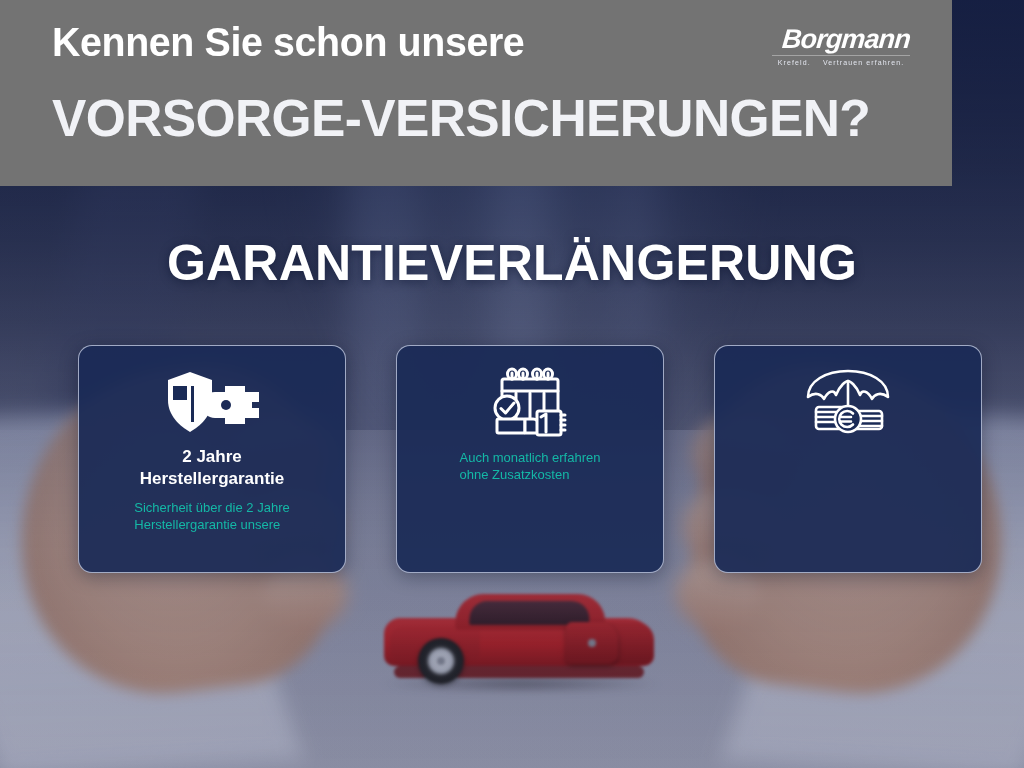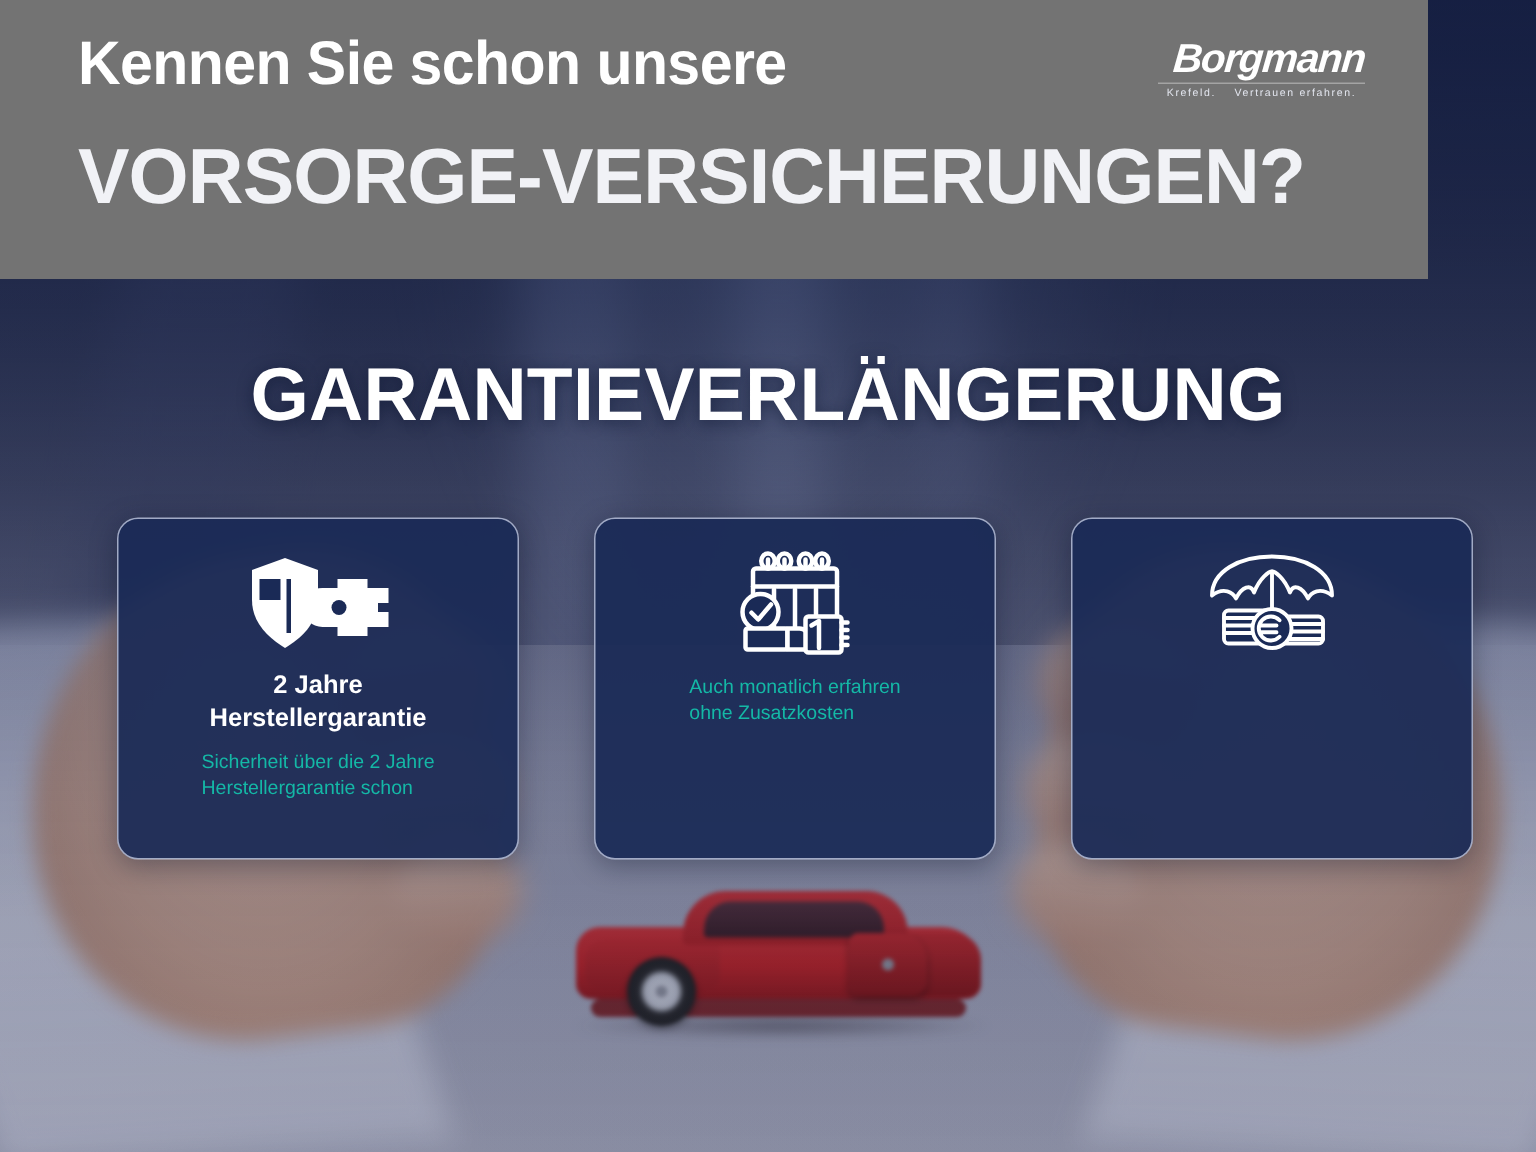--- a/index.html
+++ b/index.html
@@ -289,21 +289,21 @@
           <path d="M55 22 h10 v-6 h20 v6 h14 v10 h-7 v6 h7 v10 h-14 v6 h-20 v-6 h-10 a10 10 0 0 1 0 -26 z" fill="#ffffff"></path>
           <circle cx="66" cy="35" r="5" fill="#1a2a56"></circle>
         </svg>
       </div>
       <div class="card-title">
         <span>2 Jahre</span><br>
         <span>Herstellergarantie</span>
       </div>
       <div class="card-desc">
         <span>Sicherheit über die 2 Jahre</span><br>
-        <span>Herstellergarantie schon</span>
+        <span>Herstellergarantie unsere</span>
       </div>
     </div>
 
     <div class="card">
       <div class="card-icon">
         <svg width="90" height="72" viewBox="0 0 90 72" fill="none" stroke="#ffffff" stroke-width="3" stroke-linecap="round" stroke-linejoin="round">
           <rect x="17" y="12" width="56" height="44" rx="2"></rect>
           <line x1="17" y1="24" x2="73" y2="24"></line>
           <path d="M27 12 V6 M38 12 V6 M52 12 V6 M63 12 V6"></path>
           <ellipse cx="27" cy="7" rx="4.5" ry="5"></ellipse>

